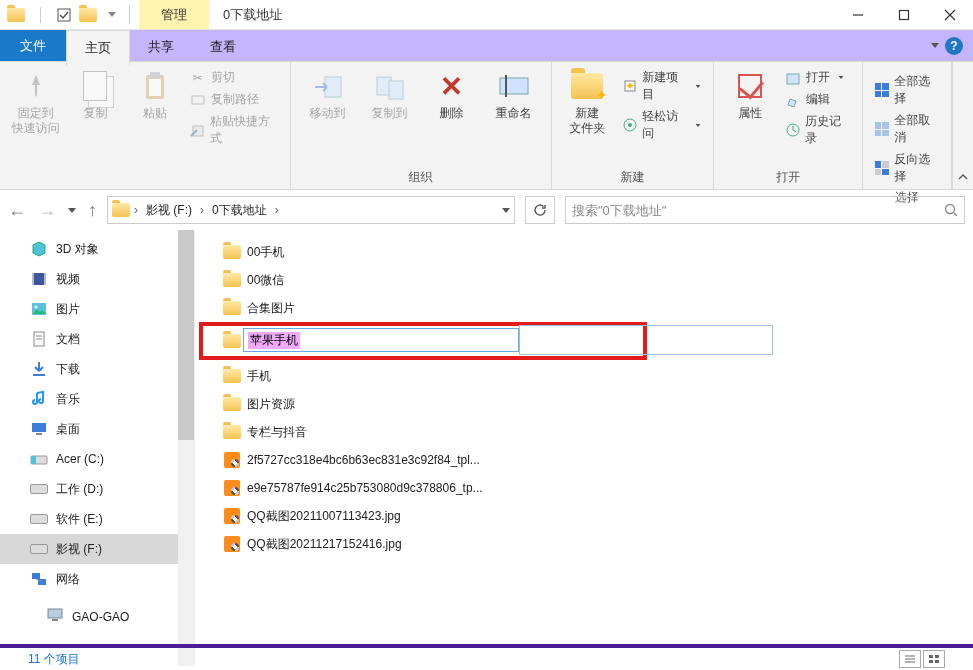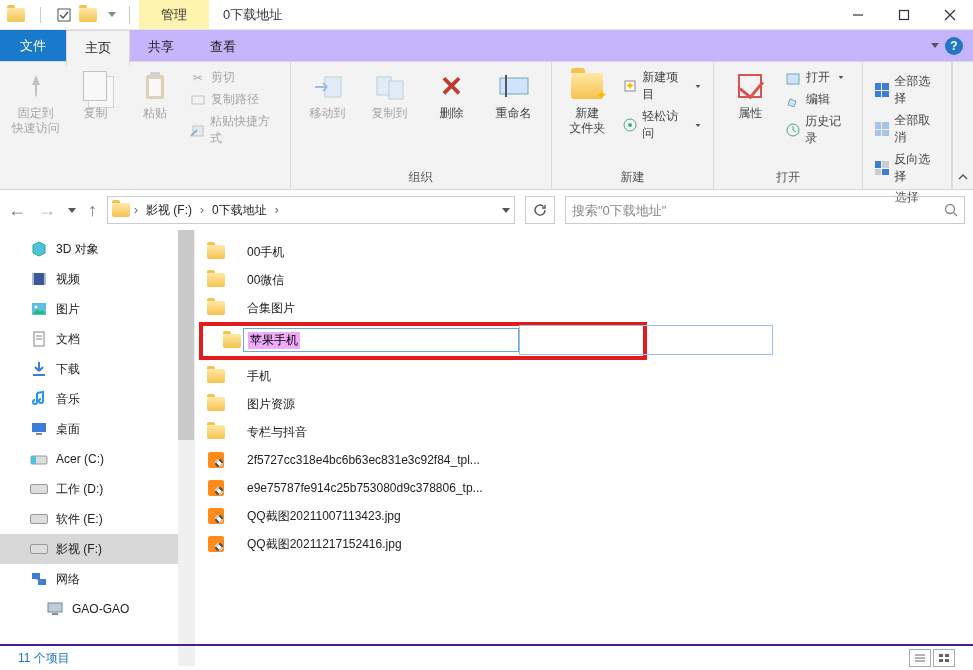--- a/index.html
+++ b/index.html
@@ -65,40 +65,40 @@
 .searchbox { width: 400px; height: 28px; border: 1px solid #ccc; display: flex; align-items: center; padding: 0 6px; color: #888; }
 .searchbox input { border: none; outline: none; flex: 1; font-size: 13px; color: #333; }
 .searchbox input::placeholder { color: #888; }
 
 
 .bodysplit { display: flex; height: 436px; }
 .sidebar { width: 195px; border-right: 1px solid #eee; overflow: hidden; position: relative; padding-top: 4px; }
 .sidebar .scroll-track { position: absolute; right: 0; top: 0; bottom: 0; width: 16px; background: #f0f0f0; }
 .sidebar .scroll-thumb { position: absolute; right: 0; top: 0; width: 16px; height: 210px; background: #c9c9c9; }
 .sb-item { display: flex; align-items: center; gap: 8px; height: 30px; padding-left: 30px; color: #222; font-size: 13px; }
-.sb-item.indent { padding-left: 46px; }
+.sb-item.indent { padding-left: 46px; align-items: flex-end; }
 .sb-item.selected { background: #d8d8d8; }
 .sb-ico { width: 18px; height: 18px; display: flex; align-items: center; justify-content: center; }
 .drive-ico { width: 18px; height: 10px; background: #ddd; border: 1px solid #999; border-radius: 2px; }
 
 .filelist { flex: 1; padding: 8px 0; overflow: auto; position: relative; }
-.file-row { display: flex; align-items: center; gap: 22px; height: 28px; padding-left: 12px; font-size: 13px; color: #222; }
+.file-row { display: flex; align-items: center; gap: 6px; height: 28px; padding-left: 28px; font-size: 13px; color: #222; }
 .file-ico { width: 18px; height: 18px; display: flex; align-items: center; justify-content: center; }
 .fold-ico { width: 18px; height: 14px; background: linear-gradient(#ffe9a6,#f5c250); border-radius: 2px; position: relative; }
 .fold-ico::before { content:""; position:absolute; top:-3px; left:0; width:8px; height:3px; background:#f5c250; border-radius:2px 2px 0 0; }
 .img-ico { width: 16px; height: 16px; background: #ff8c1a; border-radius: 2px; position: relative; }
 .img-ico::after { content: ""; position: absolute; right: 1px; bottom: 1px; width: 8px; height: 8px; background: radial-gradient(circle,#fff 30%,transparent 31%),repeating-conic-gradient(#555 0 25%,#ccc 0 50%); border-radius: 50%; }
 .rename-row { position: relative; height: 40px; padding-left: 4px; }
 .rename-highlight { position: absolute; left: 4px; top: 0; width: 448px; height: 38px; border: 4px solid #e31b1b; display: flex; align-items: center; padding-left: 20px; gap: 10px; }
 .rename-input-wrap { position: absolute; left: 48px; top: 6px; width: 276px; height: 24px; border: 1px solid #6aa7e6; background: #fff; display: flex; align-items: center; padding: 0 4px; }
 .rename-input-wrap .sel { background: #f0abfc; padding: 0 2px; }
 .rename-ext { position: absolute; left: 324px; top: 3px; width: 254px; height: 30px; border: 1px solid #9cc2ea; }
 
 
-.statusbar { position: absolute; left: 0; right: 0; bottom: 0; height: 26px; border-top: 2px solid #4c1d95; display: flex; align-items: center; padding: 0 18px; color: #2176c7; font-size: 13px; }
+.statusbar { position: absolute; left: 0; right: 0; bottom: 0; height: 26px; border-top: 4px solid #4c1d95; display: flex; align-items: center; padding: 0 28px; color: #2176c7; font-size: 13px; }
 .statusbar .view-icons { margin-left: auto; display: flex; gap: 2px; }
 .view-toggle { width: 22px; height: 18px; border: 1px solid #aaa; display: flex; align-items: center; justify-content: center; }
 
 svg { display: block; }
 </style>
 </head>
 <body>
 
 <div class="titlebar">
   <div class="qat">

